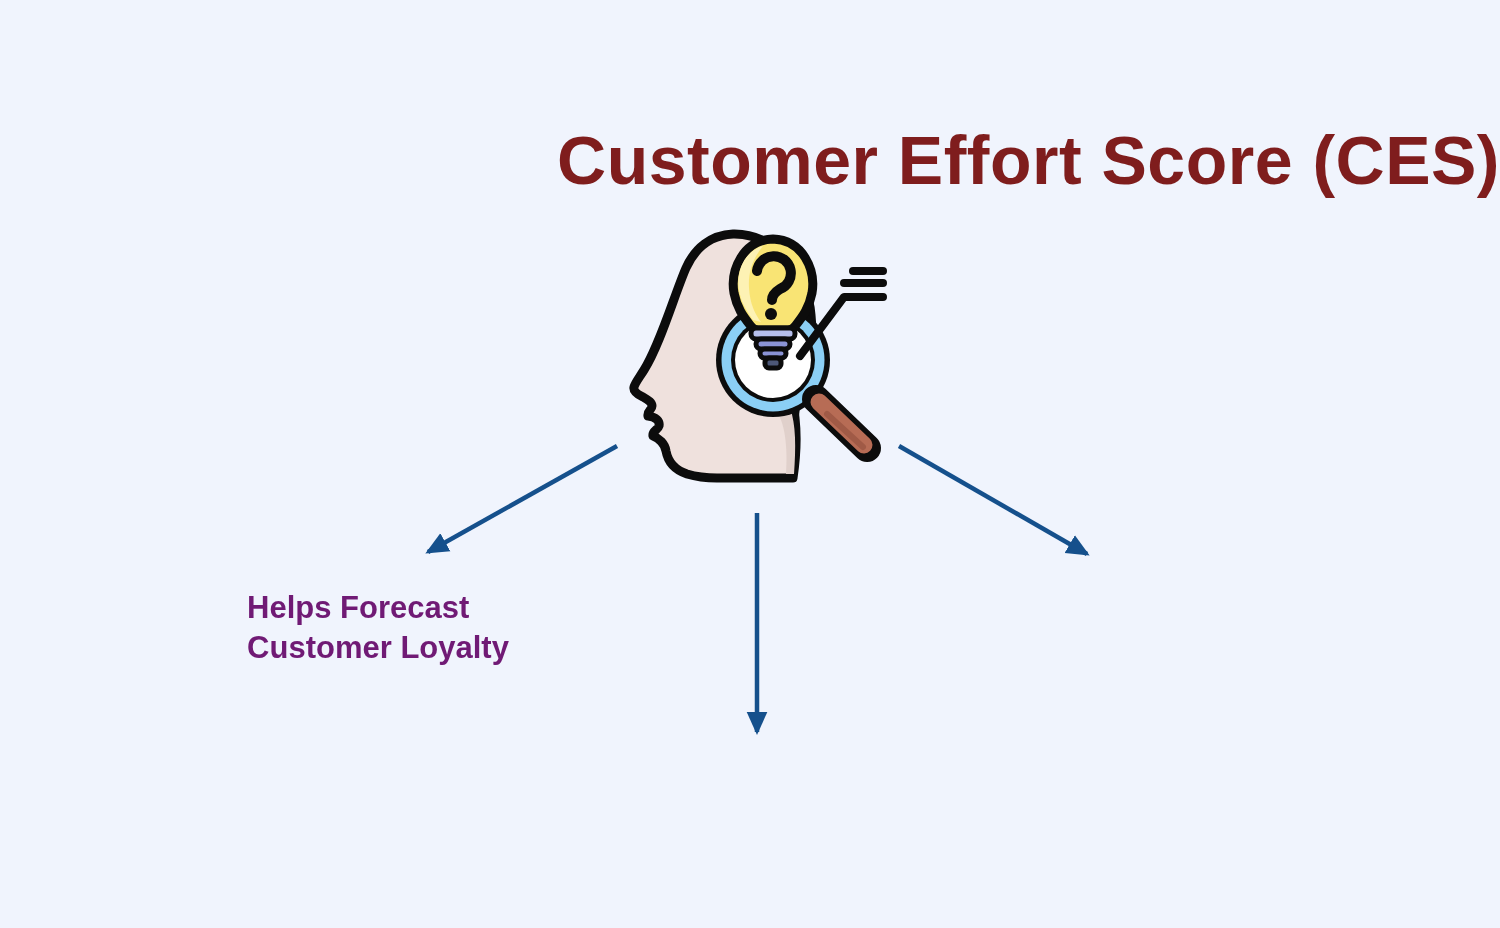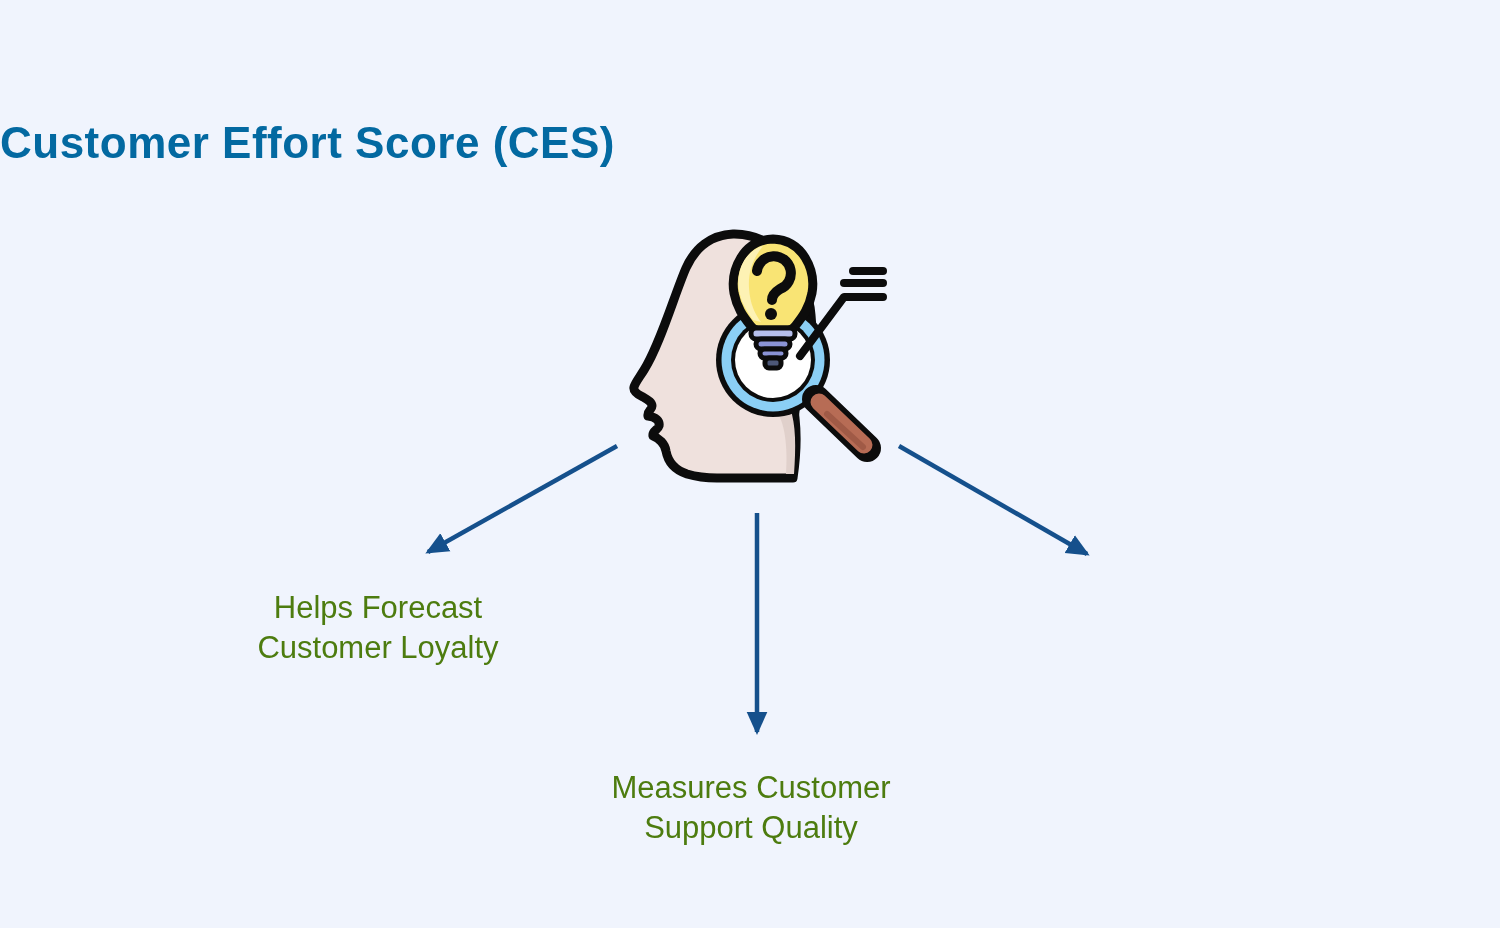--- a/index.html
+++ b/index.html
@@ -7,47 +7,47 @@
     width:1500px;height:928px;
     background:#f0f4fd;
     font-family:"Liberation Sans", sans-serif;
     position:relative;
     overflow:hidden;
   }
   .canvas{position:absolute;inset:0;}
   .page-title{
     position:absolute;
     left:0; right:0; top:84px;
-    text-align:left;
-    font-size:44px;
+    text-align:right;
+    font-size:68px;
     line-height:60px;
     font-weight:700;
     letter-spacing:0.5px;
-    color:#0369a1;
+    color:#7f1d1d;
     white-space:nowrap;
   }
   .illustration{
     position:absolute;
     left:615px; top:220px;
     width:300px; height:280px;
   }
   .arrows{
     position:absolute;
     left:0; top:0;
     width:1500px; height:928px;
     pointer-events:none;
   }
   .benefit{
     position:absolute;
     transform:translateX(-50%);
-    text-align:center;
+    text-align:left;
     font-size:31px;
     line-height:40px;
-    font-weight:400;
-    color:#4d7c0f;
+    font-weight:700;
+    color:#701a75;
     white-space:pre-line;
   }
   .benefit.left{ left:378px; top:588px;}
   .benefit.center{ left:751px; top:768px;}
   .benefit.right{ left:1152px; top:588px;}
 </style>
 </head>
 <body>
 
 <div class="canvas">
@@ -124,16 +124,14 @@
         <path d="M 0,0.6 L 9.8,5 L 0,9.4 Z" fill="#15508c"></path>
       </marker>
     </defs>
     <line x1="617" y1="446" x2="428" y2="552" stroke="#15508c" stroke-width="4.5" marker-end="url(#ah)"></line>
     <line x1="757" y1="513" x2="757" y2="732" stroke="#15508c" stroke-width="4.5" marker-end="url(#ah)"></line>
     <line x1="899" y1="446" x2="1087" y2="554" stroke="#15508c" stroke-width="4.5" marker-end="url(#ah)"></line>
   </svg>
 
   <div class="benefit left">Helps Forecast
 Customer Loyalty</div>
-  <div class="benefit center">Measures Customer
-Support Quality</div>
 
 </div>
 
 </body></html>

